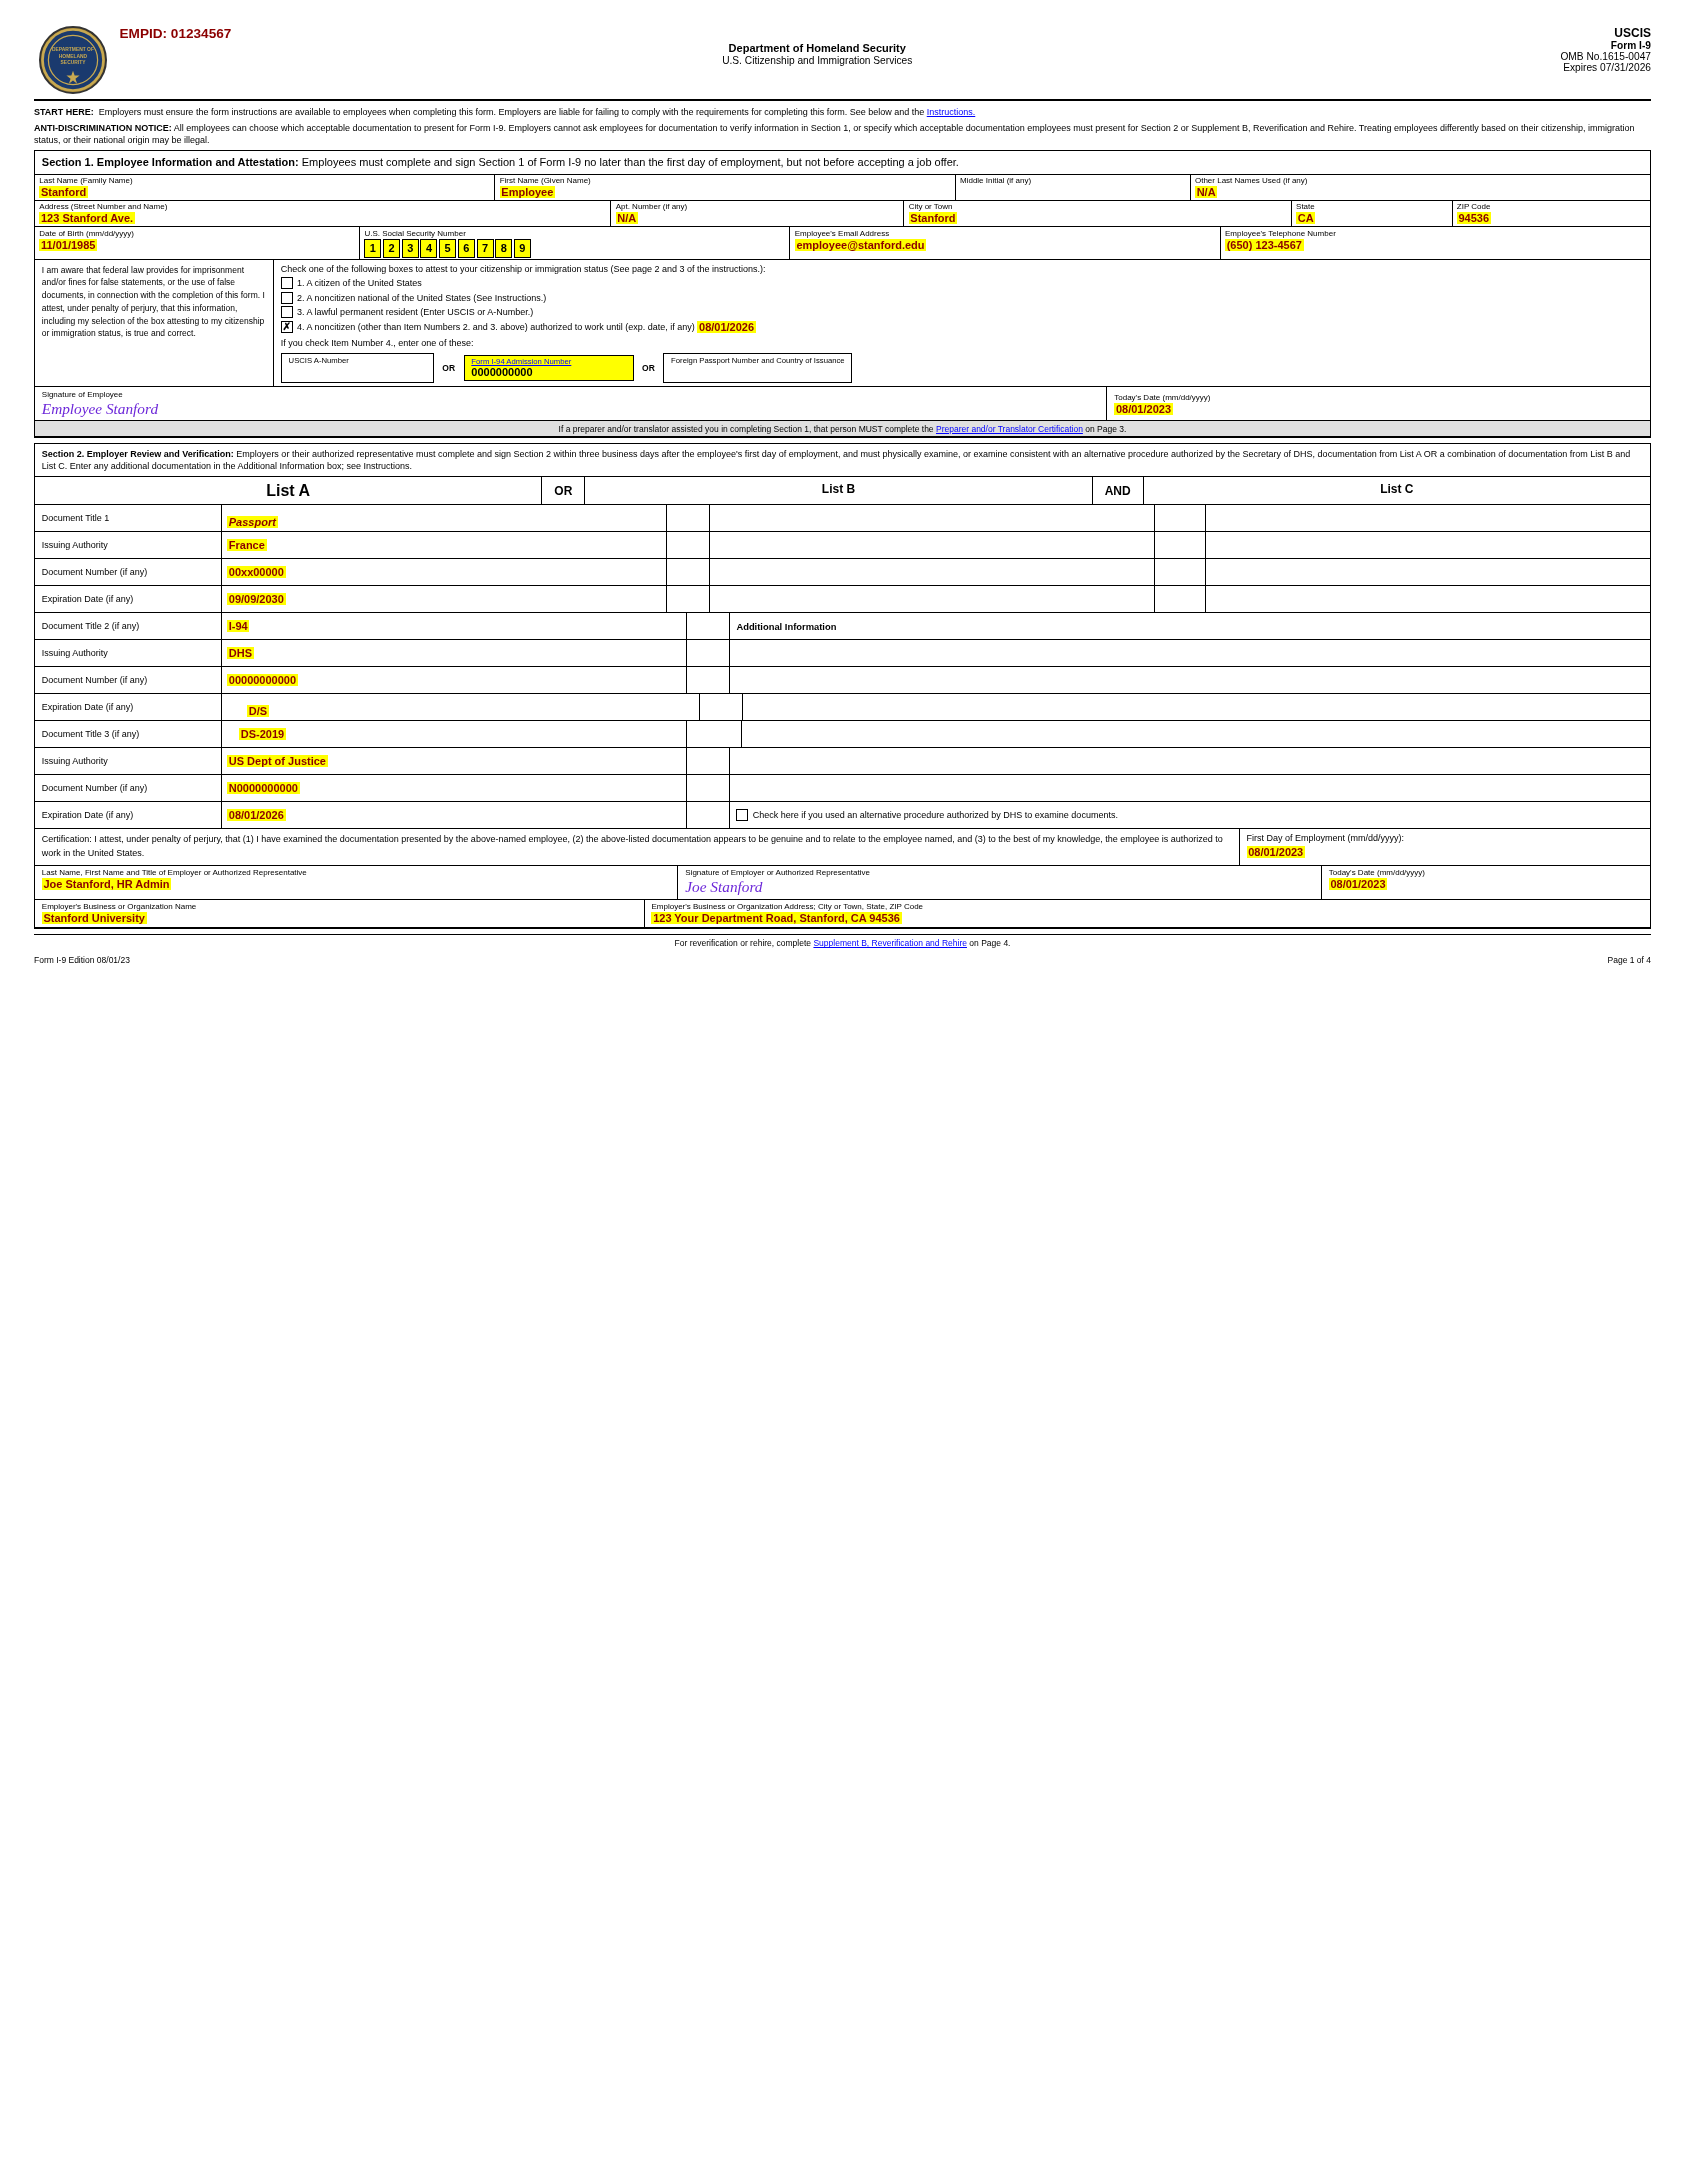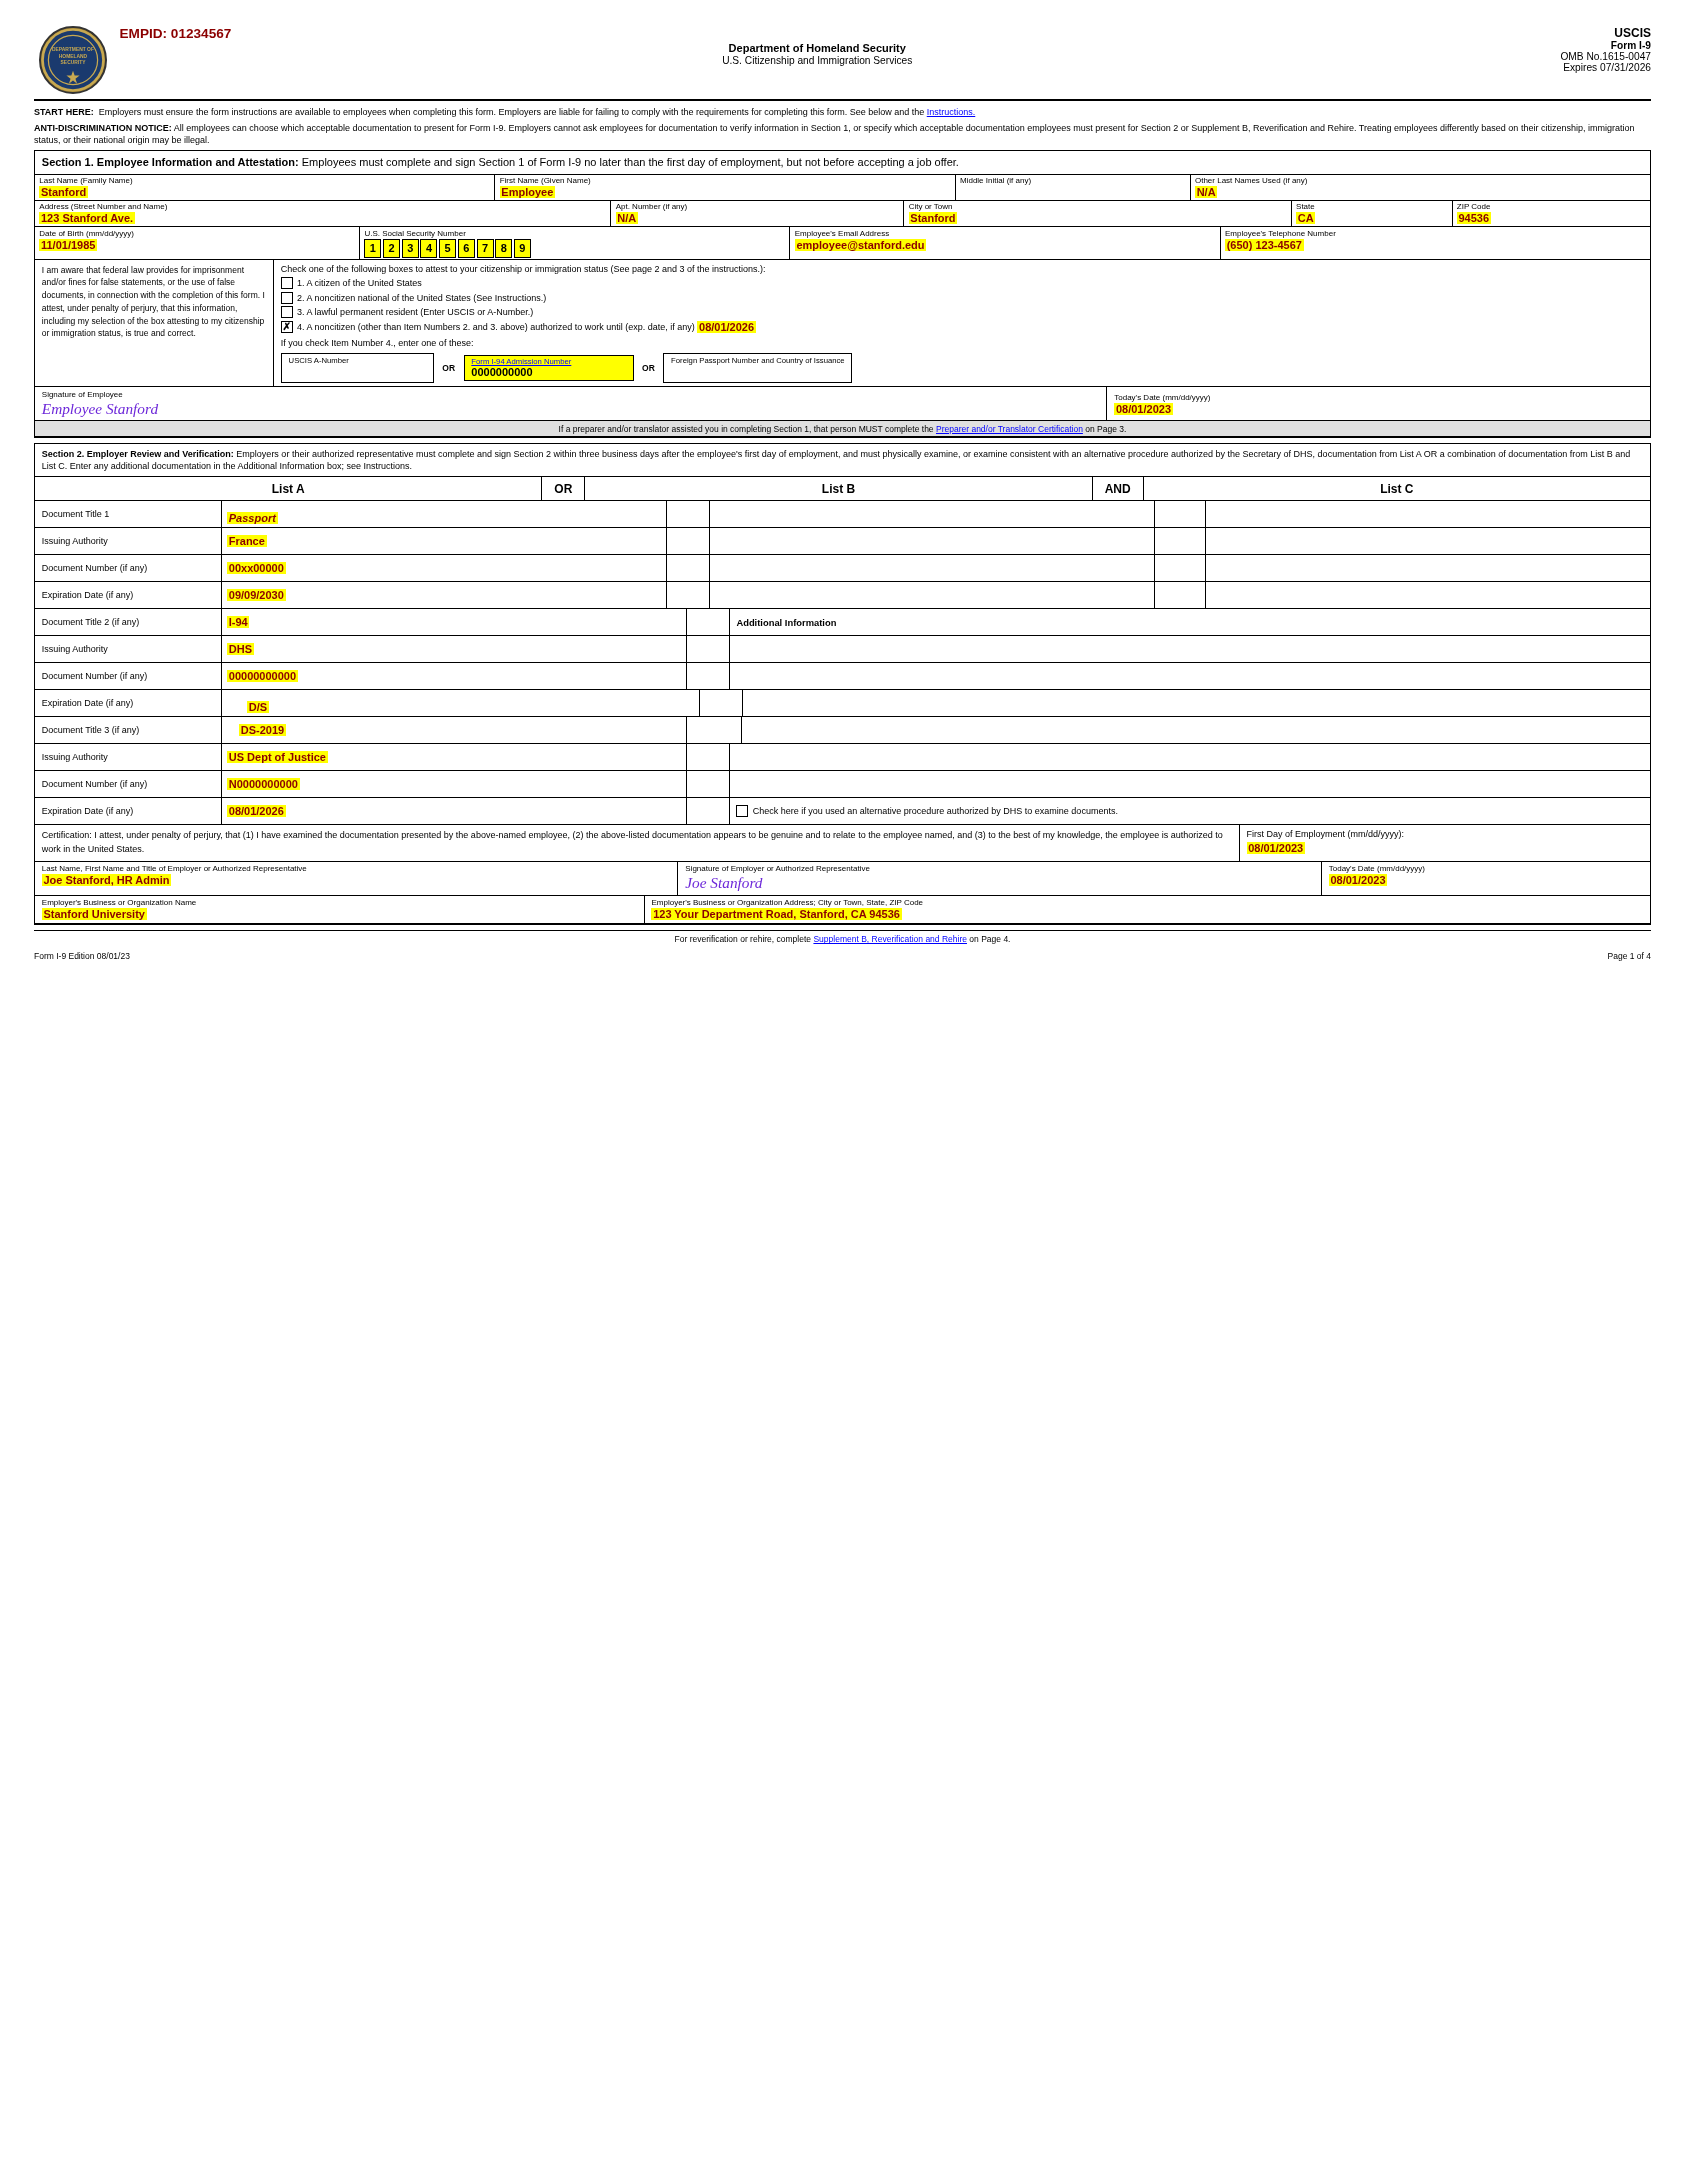--- a/index.html
+++ b/index.html
@@ -417,21 +417,21 @@
   </div>
 </div>
 
 <div class="section-box" style="margin-top:5.1px;">
 
   <div class="section2-header-text">
     <span class="bold">Section 2. Employer Review and Verification:</span><span> Employers or their authorized representative must complete and sign Section 2 within three business days after the employee's first day of employment, and must physically examine, or examine consistent with an alternative procedure authorized by the Secretary of DHS, documentation from List A OR a combination of documentation from List B and List C.  Enter any additional documentation in the Additional Information box; see Instructions.</span>
   </div>
 
   <div style="display:flex; border-bottom:0.9px solid #000;">
-    <div style="flex:1; text-align:center; font-weight:bold; font-size:12px; padding:4.3px; border-right:0.9px solid #000;">List A</div>
+    <div style="flex:1; text-align:center; font-weight:bold; font-size:16px; padding:4.3px; border-right:0.9px solid #000;">List A</div>
     <div style="width:43px; text-align:center; font-weight:bold; font-size:12px; padding:4.3px; border-right:0.9px solid #000; display:flex; align-items:center; justify-content:center;">OR</div>
     <div style="flex:1; text-align:center; font-weight:bold; font-size:12px; padding:4.3px; border-right:0.9px solid #000;">List B</div>
     <div style="width:51px; text-align:center; font-weight:bold; font-size:12px; padding:4.3px; border-right:0.9px solid #000; display:flex; align-items:center; justify-content:center;">AND</div>
     <div style="flex:1; text-align:center; font-weight:bold; font-size:12px; padding:4.3px;">List C</div>
   </div>
 
   <div style="display:flex; border-bottom:0.9px solid #000; min-height:27px;">
     <div style="width:187px; flex-shrink:0; padding:3.4px 6.8px; border-right:0.9px solid #000; font-size:9px; display:flex; align-items:center;">Document Title 1</div>
     <div style="flex:1; padding:3.4px 5.1px; border-right:0.9px solid #000; display:flex; align-items:flex-end;font-style:italic;">
       <span class="field-value">Passport</span>

